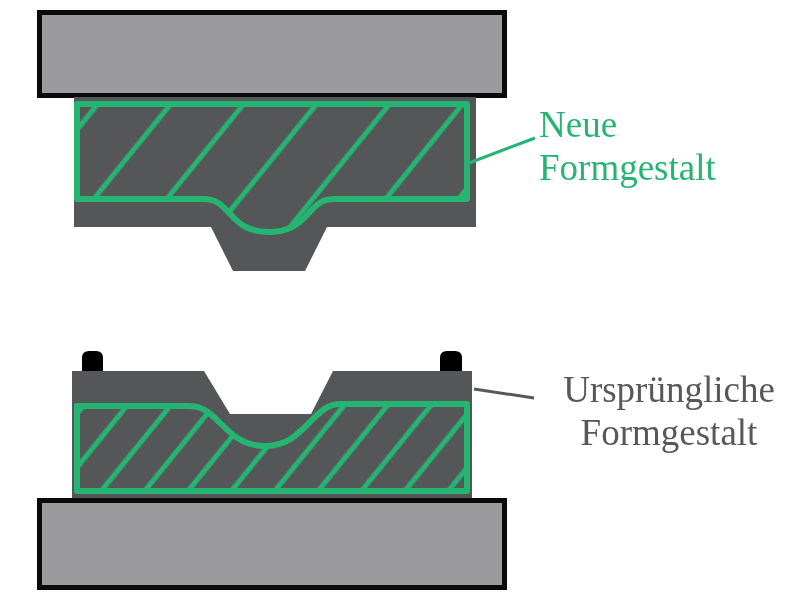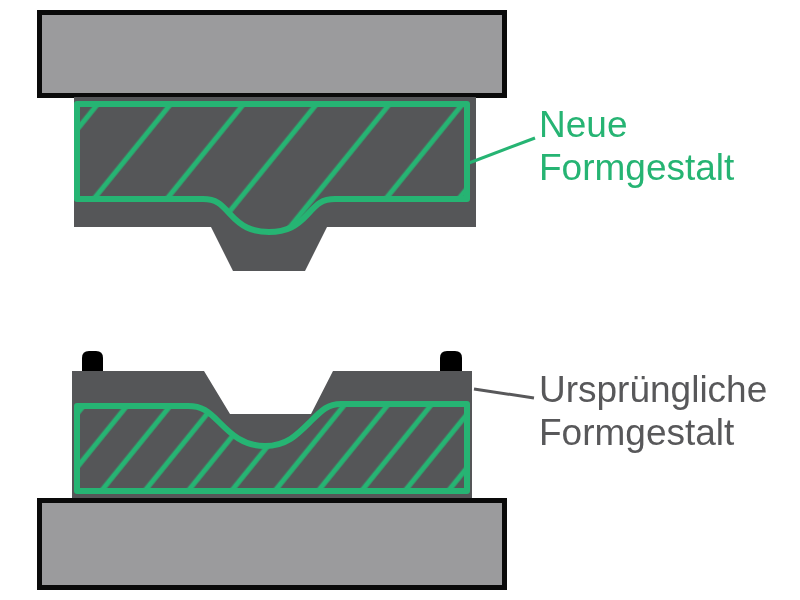--- a/index.html
+++ b/index.html
@@ -6,21 +6,21 @@
     margin: 0;
     padding: 0;
     background: var(--background, #fff);
   }
   .stage {
     position: relative;
     width: 800px;
     height: 600px;
     background: var(--background, #fff);
     overflow: hidden;
-    font-family: Liberation Sans, sans-serif;
+    font-family: Liberation Serif, serif;
   }
   .stage svg {
     position: absolute;
     left: 0;
     top: 0;
   }
   .diagram-label {
     position: absolute;
     left: 539px;
     width: 260px;
@@ -29,20 +29,21 @@
     font-weight: 400;
     white-space: nowrap;
   }
   .label-new {
     top: 103px;
     color: var(--green, #26b473);
   }
   .label-original {
     top: 368px;
     color: var(--label-gray, #58585a);
+    text-align: center;
   }
   .label-line { display: block; }
 </style>
 </head>
 <body>
 
 <div class="stage">
 
   <svg width="800" height="600" viewBox="0 0 800 600">
     <defs>

